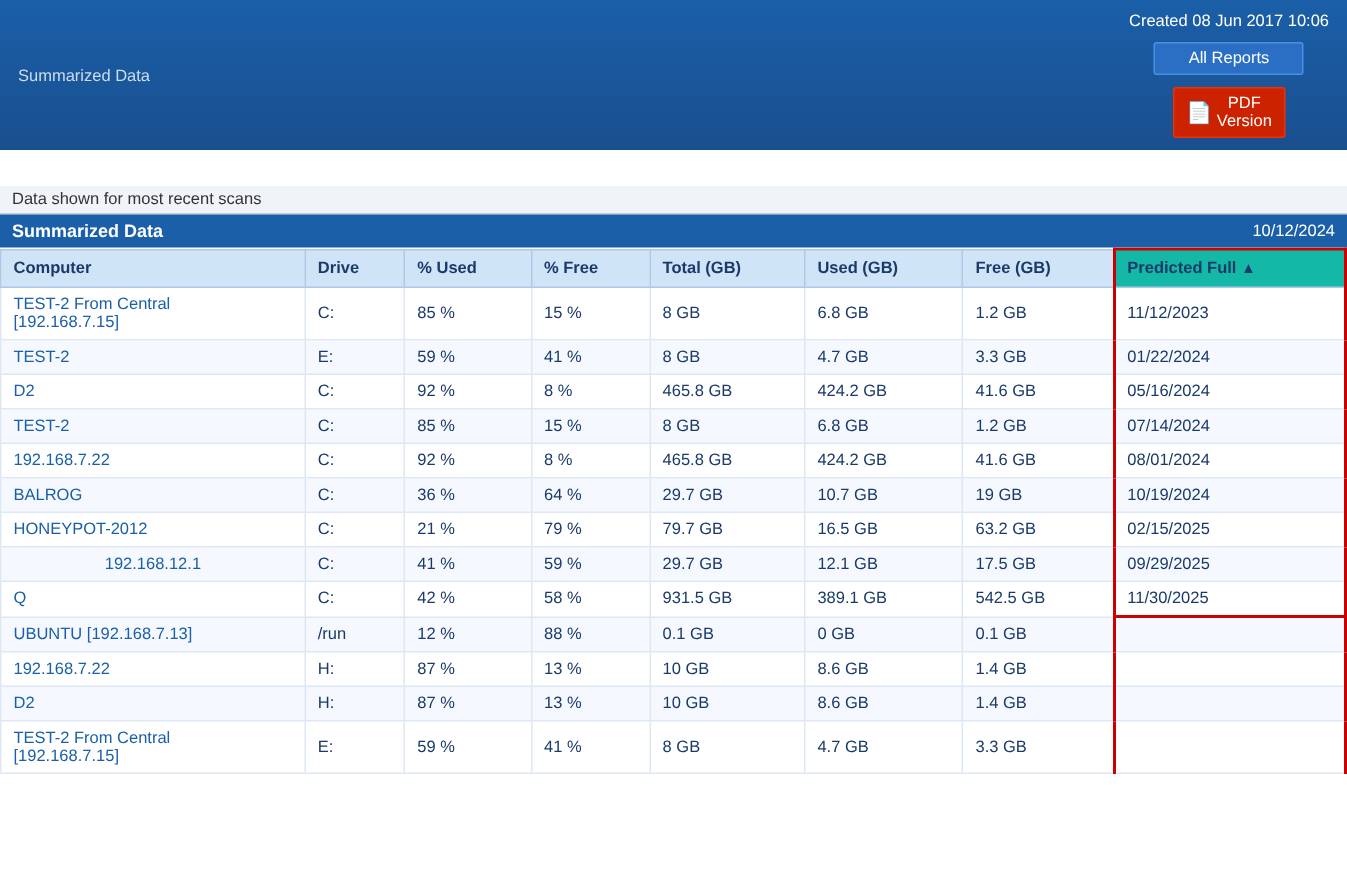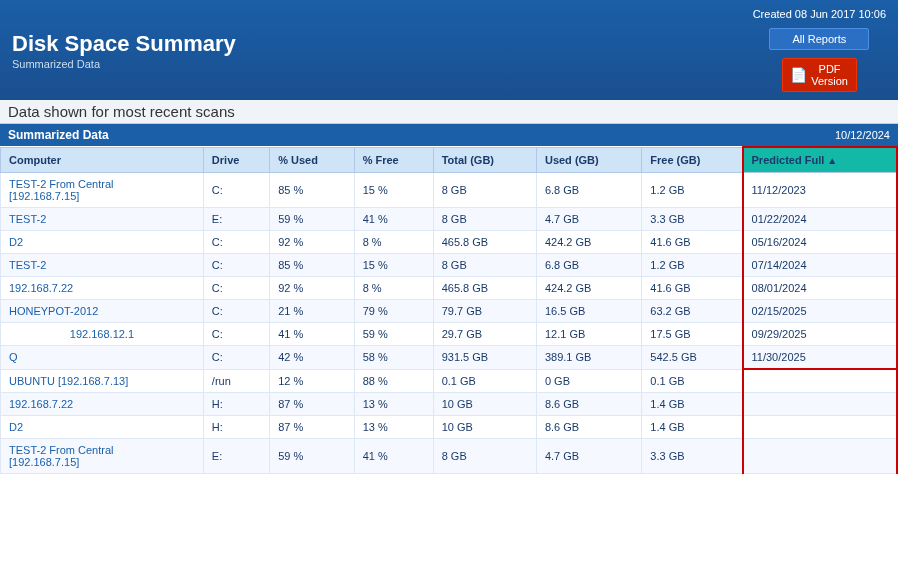--- a/index.html
+++ b/index.html
@@ -58,22 +58,23 @@
     }
     .pdf-icon {
       font-size: 14px;
     }
 
     
     .subheader {
       background: #f0f4f8;
       border-bottom: 1px solid #ccc;
       padding: 3px 8px;
-      font-size: 15px;
+      font-size: 11px;
       color: #333;
+      margin-top: 24px;
     }
 
     
     .section-title-bar {
       background: #1a5fa8;
       color: white;
       padding: 4px 8px;
       display: flex;
       justify-content: space-between;
       align-items: center;
@@ -142,21 +143,20 @@
 
     .sort-arrow {
       font-size: 10px;
     }
   </style>
 </head>
 <body>
 
 <div class="header">
   <div class="header-left">
-    <h1>Disk Space Summary</h1>
     <div class="subtitle">Summarized Data</div>
   </div>
   <div class="header-right">
     <div class="created-info">Created 08 Jun 2017 10:06</div>
     <button class="btn-all-reports">All Reports</button>
     <button class="btn-pdf">
       <span class="pdf-icon">📄</span>
       <span>PDF<br>Version</span>
     </button>
   </div>
@@ -230,20 +230,30 @@
           <td style="color: rgb(26, 95, 168);">192.168.7.22</td>
           <td>C:</td>
           <td>92 %</td>
           <td>8 %</td>
           <td>465.8 GB</td>
           <td>424.2 GB</td>
           <td>41.6 GB</td>
           <td class="predicted-full-col">08/01/2024</td>
         </tr>
         <tr>
+          <td style="color: rgb(26, 95, 168);">BALROG</td>
+          <td>C:</td>
+          <td>36 %</td>
+          <td>64 %</td>
+          <td>29.7 GB</td>
+          <td>10.7 GB</td>
+          <td>19 GB</td>
+          <td class="predicted-full-col">10/19/2024</td>
+        </tr>
+        <tr>
           <td style="color: rgb(26, 95, 168);">HONEYPOT-2012</td>
           <td>C:</td>
           <td>21 %</td>
           <td>79 %</td>
           <td>79.7 GB</td>
           <td>16.5 GB</td>
           <td>63.2 GB</td>
           <td class="predicted-full-col">02/15/2025</td>
         </tr>
         <tr>

